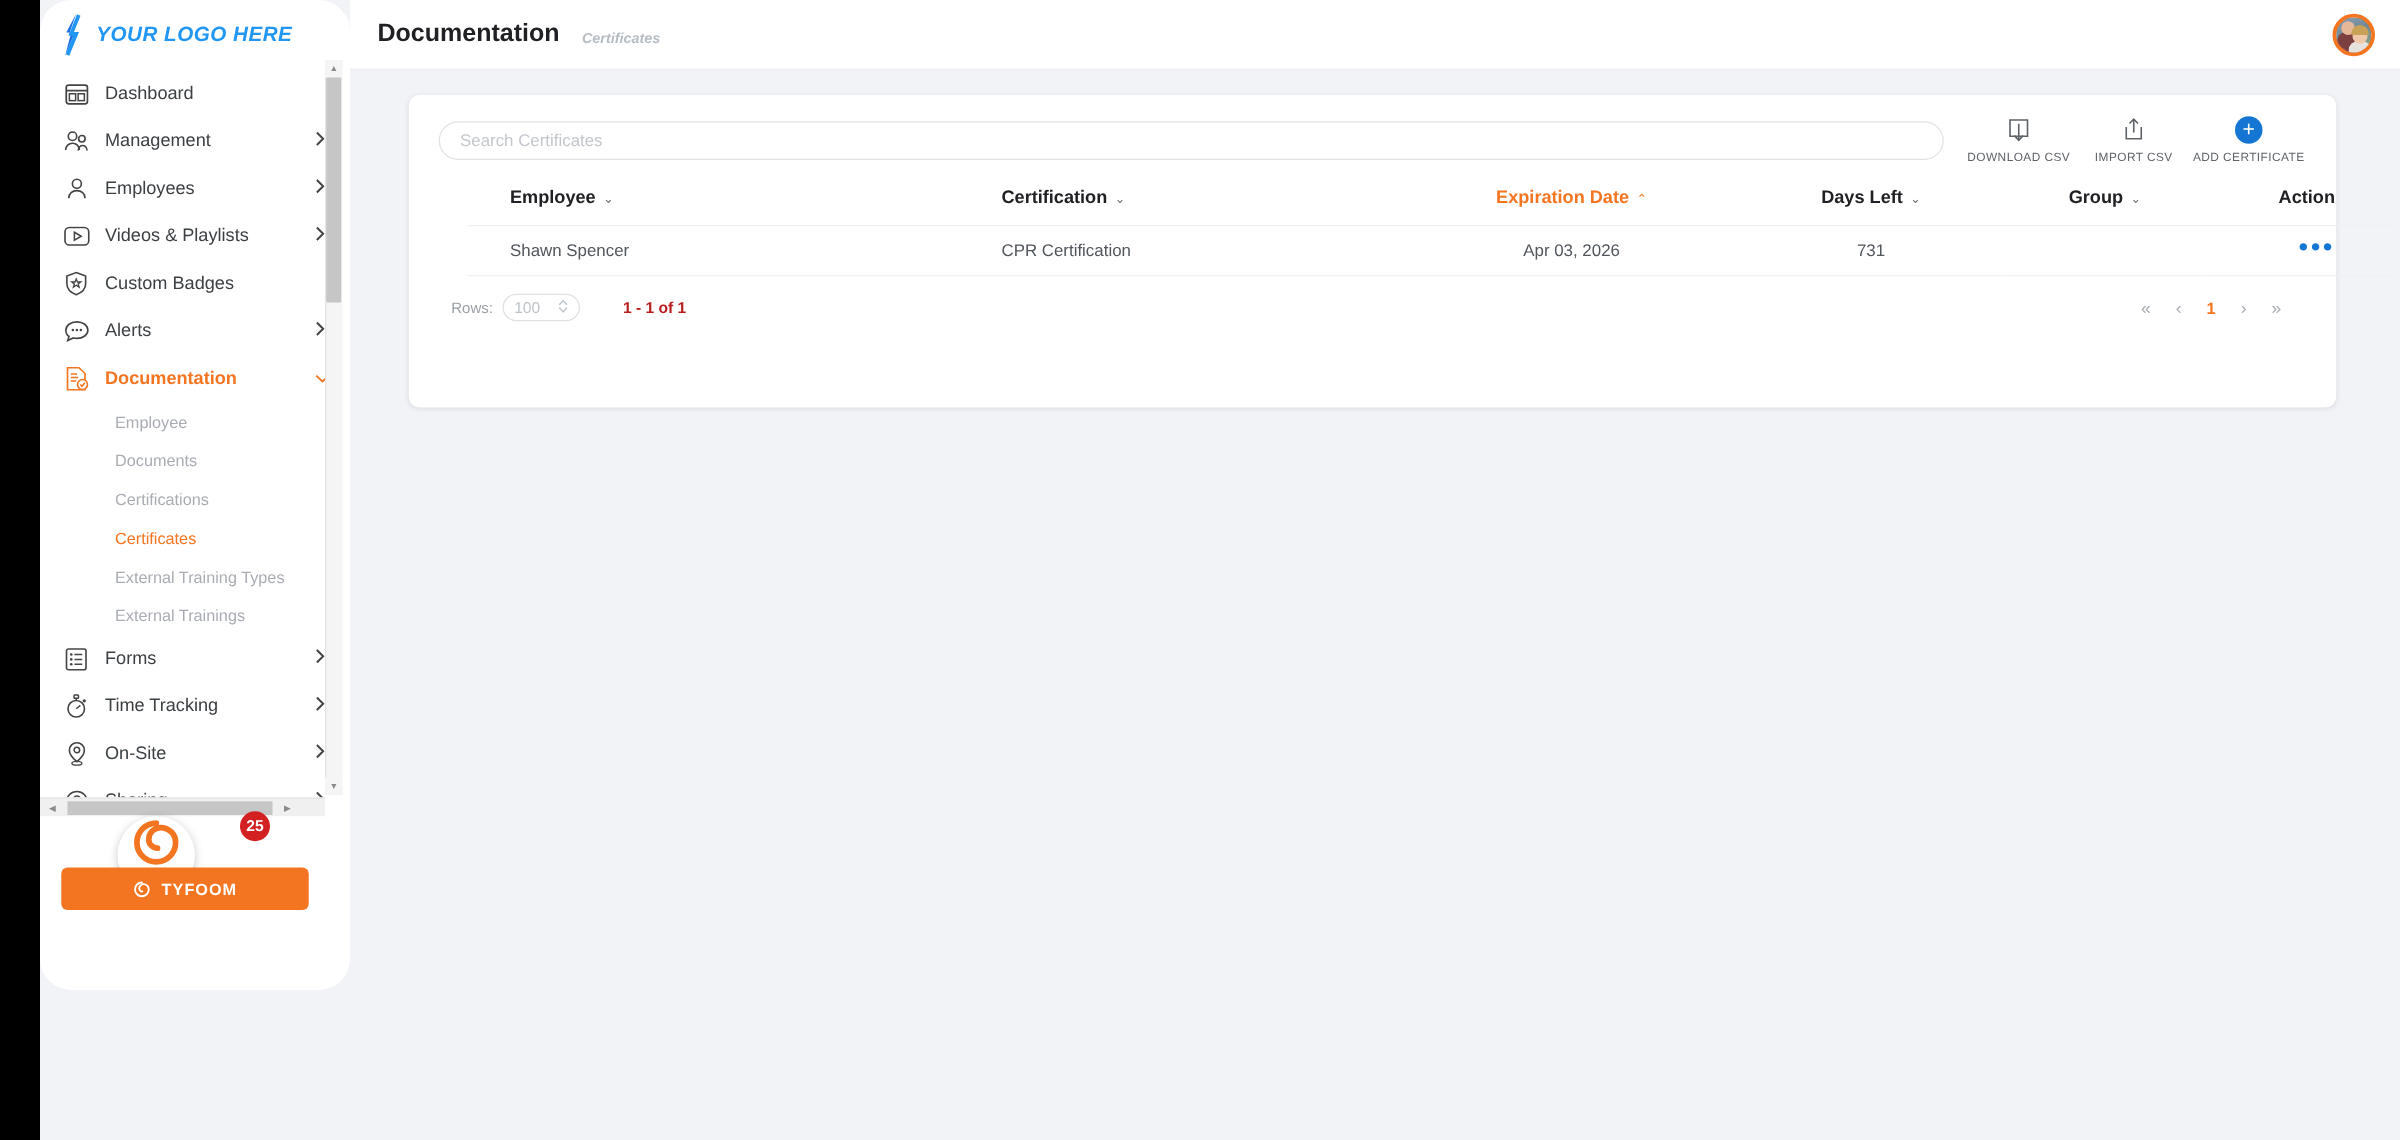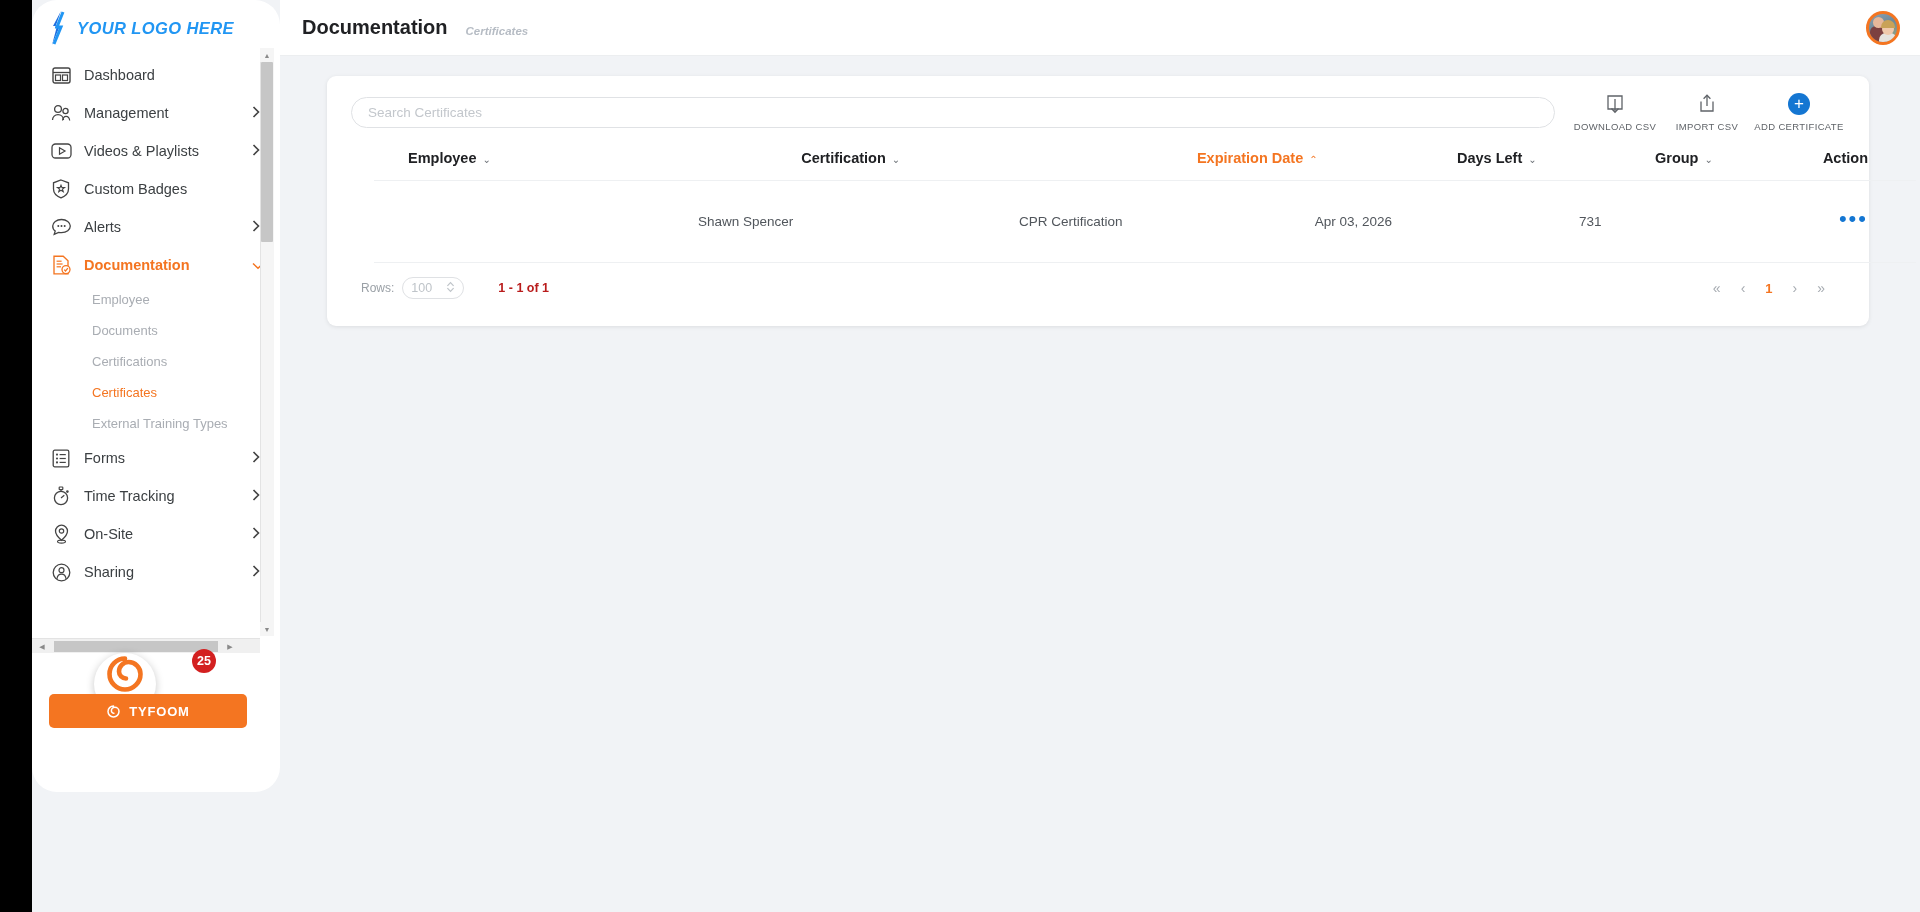--- a/index.html
+++ b/index.html
@@ -186,21 +186,21 @@
   table.grid th {
     font-size: 14.5px; font-weight: bold; color: #202124;
     padding: 6px 0 14px 0; border-bottom: 1px solid #eef0f2;
     white-space: nowrap;
   }
   table.grid th .sortarrow { font-size: 10px; color: #6b7076; margin-left: 6px; font-weight: normal; }
   table.grid th.sorted { color: #f47521; }
   table.grid th.sorted .sortarrow { color: #f47521; }
   table.grid td {
     font-size: 13.5px; color: #51565c;
-    padding: 33px 0; border-bottom: 1px solid #eef0f2; text-align: right;
+    padding: 12px 0; border-bottom: 1px solid #eef0f2;
   }
   .c-emp  { width: 28%; text-align: left;  padding-left: 34px !important; }
   .c-cert { width: 22%; text-align: left;  padding-left: 8px !important; }
   .c-exp  { width: 18%; text-align: center; }
   .c-days { width: 14%; text-align: center; }
   .c-grp  { width: 11%; text-align: center; }
   .c-act  { width: 10%; text-align: right; padding-right: 48px !important; }
   .dots { color: #1476d2; font-size: 22px; letter-spacing: 2px; line-height: 10px; cursor: pointer; }
 
   .pager { display: flex; align-items: center; padding: 14px 44px 0 34px; }
@@ -256,20 +256,34 @@
             </svg>
         </span>
         <span class="lbl">Management</span>
         <span class="chev">
           <svg width="8" height="12" viewBox="0 0 8 12">
               <path d="M1.5 1 L6.5 6 L1.5 11" fill="none" stroke="#444" stroke-width="1.6"></path>
             </svg>
         </span>
       </div>
 
+      <div class="nav-item">
+        <span class="ico">
+          <svg width="19" height="18" viewBox="0 0 19 18">
+              <circle cx="9.5" cy="5" r="3.6" fill="none" stroke="#444" stroke-width="1.3"></circle>
+              <path d="M3 16.5c0-3.6 2.9-6 6.5-6s6.5 2.4 6.5 6" fill="none" stroke="#444" stroke-width="1.3"></path>
+            </svg>
+        </span>
+        <span class="lbl">Employees</span>
+        <span class="chev">
+          <svg width="8" height="12" viewBox="0 0 8 12">
+              <path d="M1.5 1 L6.5 6 L1.5 11" fill="none" stroke="#444" stroke-width="1.6"></path>
+            </svg>
+        </span>
+      </div>
 
       <div class="nav-item">
         <span class="ico">
           <svg width="21" height="16" viewBox="0 0 21 16">
               <rect x="1" y="1" width="19" height="14" rx="3.5" fill="none" stroke="#444" stroke-width="1.3"></rect>
               <path d="M8.5 4.8 L14 8 L8.5 11.2 Z" fill="none" stroke="#444" stroke-width="1.2"></path>
             </svg>
         </span>
         <span class="lbl">Videos &amp; Playlists</span>
         <span class="chev">
@@ -324,20 +338,21 @@
             </svg>
         </span>
       </div>
 
       <div>
         <div class="nav-sub">Employee</div>
         <div class="nav-sub">Documents</div>
         <div class="nav-sub">Certifications</div>
         <div class="nav-sub active">Certificates</div>
         <div class="nav-sub">External Training Types</div>
+        <div class="nav-sub">External Trainings</div>
       </div>
 
       <div class="nav-item">
         <span class="ico">
           <svg width="18" height="19" viewBox="0 0 18 19">
               <rect x="1.2" y="1.2" width="15.6" height="16.6" rx="1.6" fill="none" stroke="#444" stroke-width="1.3"></rect>
               <circle cx="5" cy="5.6" r="1.05" fill="#444"></circle>
               <circle cx="5" cy="9.5" r="1.05" fill="#444"></circle>
               <circle cx="5" cy="13.4" r="1.05" fill="#444"></circle>
               <line x1="7.6" y1="5.6" x2="13.8" y2="5.6" stroke="#444" stroke-width="1.2"></line>

